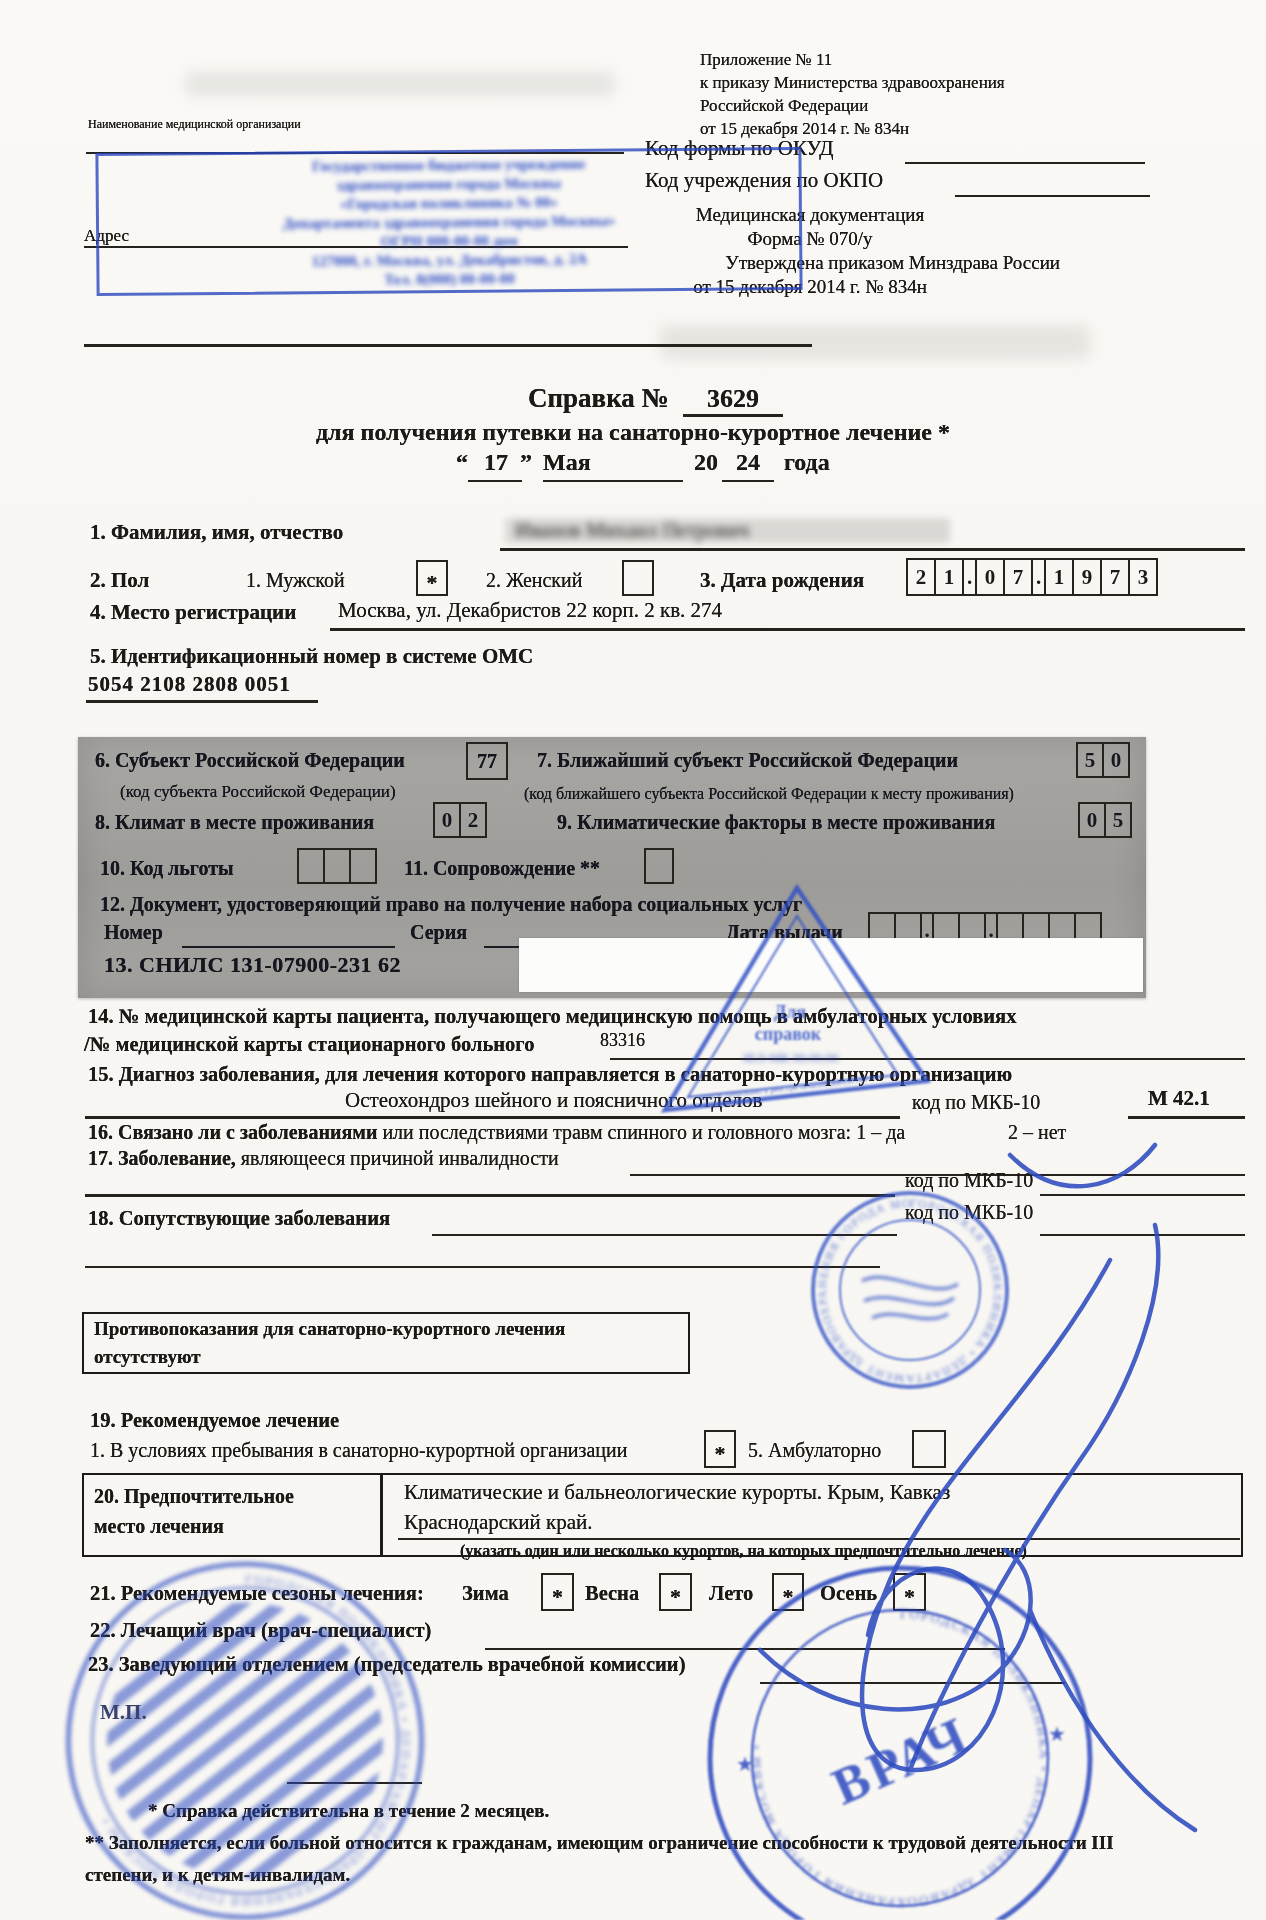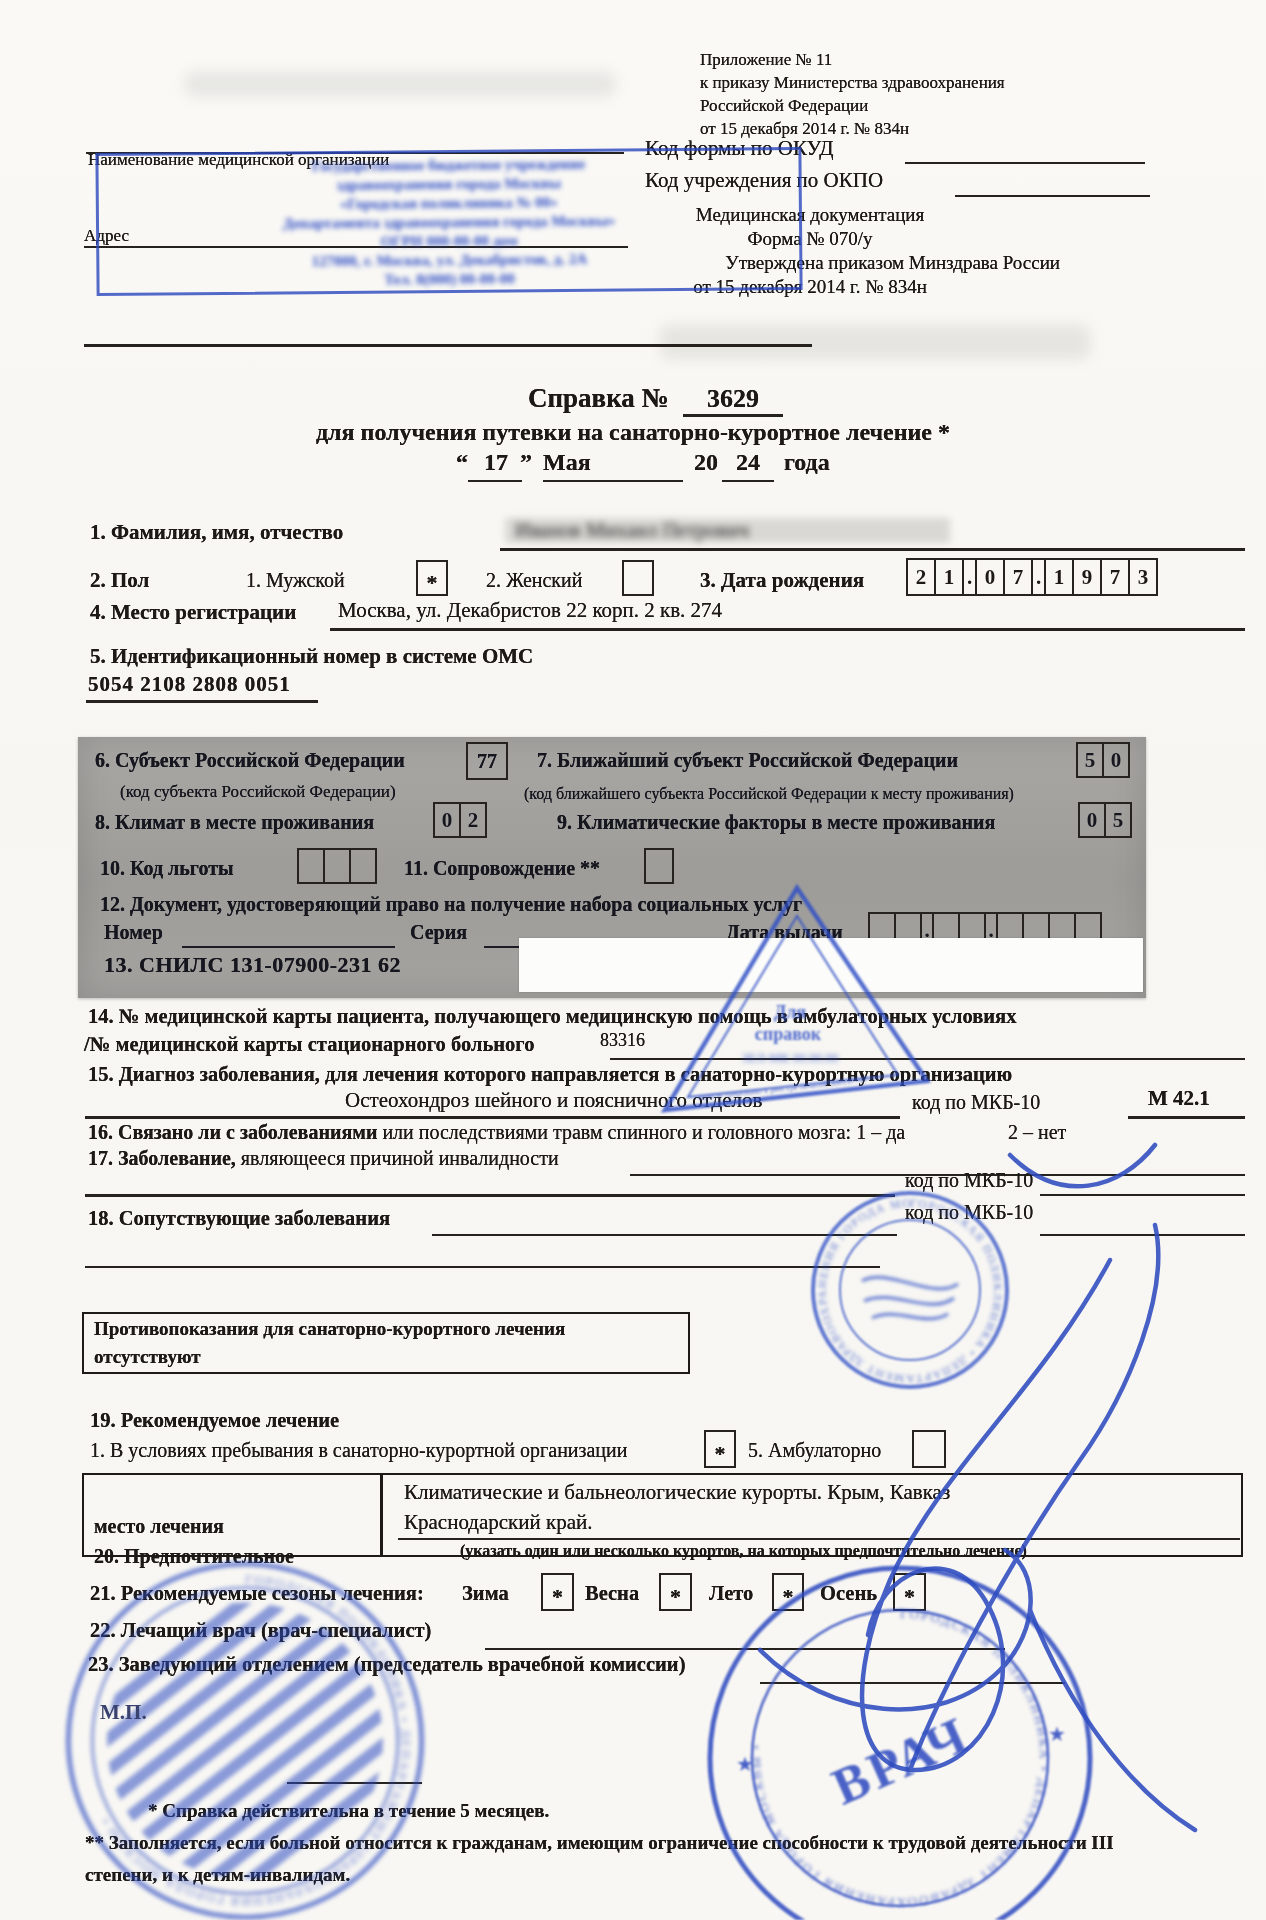--- a/index.html
+++ b/index.html
@@ -48,21 +48,21 @@
   <div class="t" style="left:645px;top:136px;font-size:21px">Код формы по ОКУД</div>
   <div class="ln" style="left:905px;top:162px;width:240px"></div>
   <div class="t" style="left:645px;top:168px;font-size:21px">Код учреждения по ОКПО</div>
   <div class="ln" style="left:955px;top:195px;width:195px"></div>
 
   <div class="t" style="left:560px;top:204px;width:500px;text-align:center;font-size:19px">Медицинская документация</div>
   <div class="t" style="left:560px;top:228px;width:500px;text-align:center;font-size:19px">Форма № 070/у</div>
   <div class="t" style="left:560px;top:252px;width:500px;text-align:right;font-size:19px">Утверждена приказом Минздрава России</div>
   <div class="t" style="left:560px;top:276px;width:500px;text-align:center;font-size:19px">от 15 декабря 2014 г. № 834н</div>
 
-  <div class="t" style="left:88px;top:150px;font-size:17px">Наименование медицинской организации</div>
+  <div class="t" style="left:88px;top:117px;font-size:12px">Наименование медицинской организации</div>
   <div class="ln" style="left:86px;top:152px;width:538px;height:1.5px"></div>
   <div class="t" style="left:84px;top:226px;font-size:17px">Адрес</div>
   <div class="ln" style="left:84px;top:246px;width:544px;height:1.5px"></div>
   <div class="ln" style="left:84px;top:344px;width:728px;height:2.5px"></div>
 
   <div style="position:absolute;left:96px;top:150px;width:706px;height:143px;border:3px solid rgba(42,70,190,.8);transform:rotate(-.5deg);z-index:5">
     <div class="blurblue" style="text-align:center;font-weight:bold;font-size:15px;line-height:19px;padding-top:3px">
       <div>Государственное бюджетное учреждение</div>
       <div>здравоохранения города Москвы</div>
       <div>«Городская поликлиника № 00»</div>
@@ -224,21 +224,21 @@
       <span style="transform:translateY(5px)">*</span>
     </div>
   <div class="t" style="left:748px;top:1438px;font-size:20px">5. Амбулаторно</div>
   <div class="box" style="left:912px;top:1430px;width:34px;height:38px">
       <span></span>
     </div>
 
   <div class="tbl">
       <div class="div"></div>
     </div>
-  <div class="t b" style="left:94px;top:1544px;font-size:20px">20. Предпочтительное</div>
+  <div class="t b" style="left:94px;top:1484px;font-size:20px">20. Предпочтительное</div>
   <div class="t b" style="left:94px;top:1514px;font-size:20px">место лечения</div>
   <div class="t" style="left:404px;top:1480px;font-size:21px">Климатические и бальнеологические курорты. Крым, Кавказ</div>
   <div class="t" style="left:404px;top:1510px;font-size:21px">Краснодарский край.</div>
   <div class="ln" style="left:398px;top:1538px;width:842px"></div>
   <div class="t b" style="left:460px;top:1541px;font-size:16px">(указать один или несколько курортов, на которых предпочтительно лечение)</div>
 
   <div class="t b" style="left:90px;top:1581px;font-size:20.5px">21. Рекомендуемые сезоны лечения:</div>
   <div class="t b" style="left:462px;top:1581px;font-size:20.5px">Зима</div>
   <div class="box" style="left:541px;top:1573px;width:33px;height:38px">
       <span style="transform:translateY(5px)">*</span>
@@ -257,21 +257,21 @@
     </div>
 
   <div class="t b" style="left:90px;top:1618px;font-size:20.5px">22. Лечащий врач (врач-специалист)</div>
   <div class="ln" style="left:485px;top:1648px;width:520px"></div>
   <div class="t b" style="left:88px;top:1652px;font-size:20.5px">23. Заведующий отделением (председатель врачебной комиссии)</div>
   <div class="ln" style="left:760px;top:1682px;width:305px"></div>
 
   <div class="mp" style="left:100px;top:1700px">М.П.</div>
 
   <div class="ln" style="left:287px;top:1782px;width:135px"></div>
-  <div class="t b" style="left:148px;top:1800px;font-size:19px">* Справка действительна в течение 5 месяцев.</div>
+  <div class="t b" style="left:148px;top:1800px;font-size:19px">* Справка действительна в течение 2 месяцев.</div>
   <div class="t b" style="left:85px;top:1832px;font-size:19px">** Заполняется, если больной относится к гражданам, имеющим ограничение способности к трудовой деятельности III</div>
   <div class="t b" style="left:85px;top:1864px;font-size:19px">степени, и к детям-инвалидам.</div>
 
   <svg class="stampsvg" style="left:640px;top:878px;width:300px;height:280px;filter:blur(1px);opacity:.82;z-index:6" viewBox="0 0 300 280">
     <g fill="none" stroke="#2e4ec6">
       <polygon points="157,10 25,232 287,203" stroke-width="4.5"></polygon>
       <polygon points="157,38 48,219 258,197" stroke-width="2"></polygon>
     </g>
     <text x="150" y="140" text-anchor="middle" font-size="18" fill="#2e4ec6" font-weight="bold">Для</text>
     <text x="148" y="162" text-anchor="middle" font-size="18" fill="#2e4ec6" font-weight="bold">справок</text>

